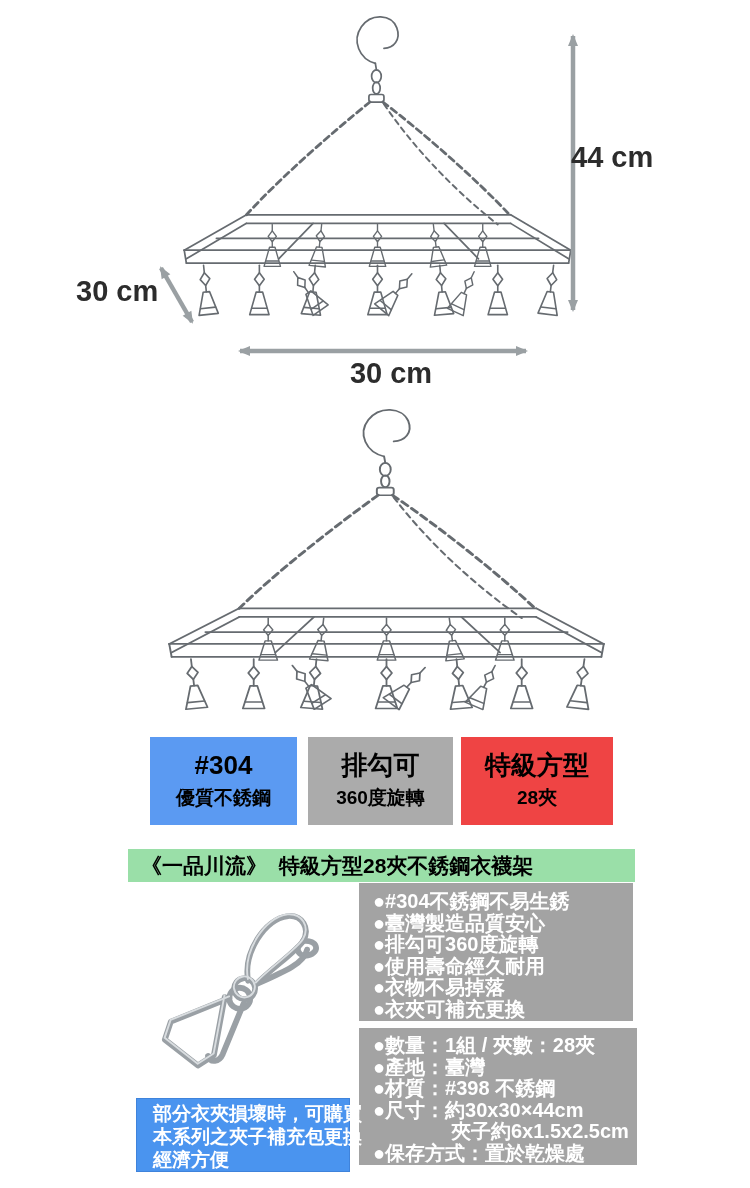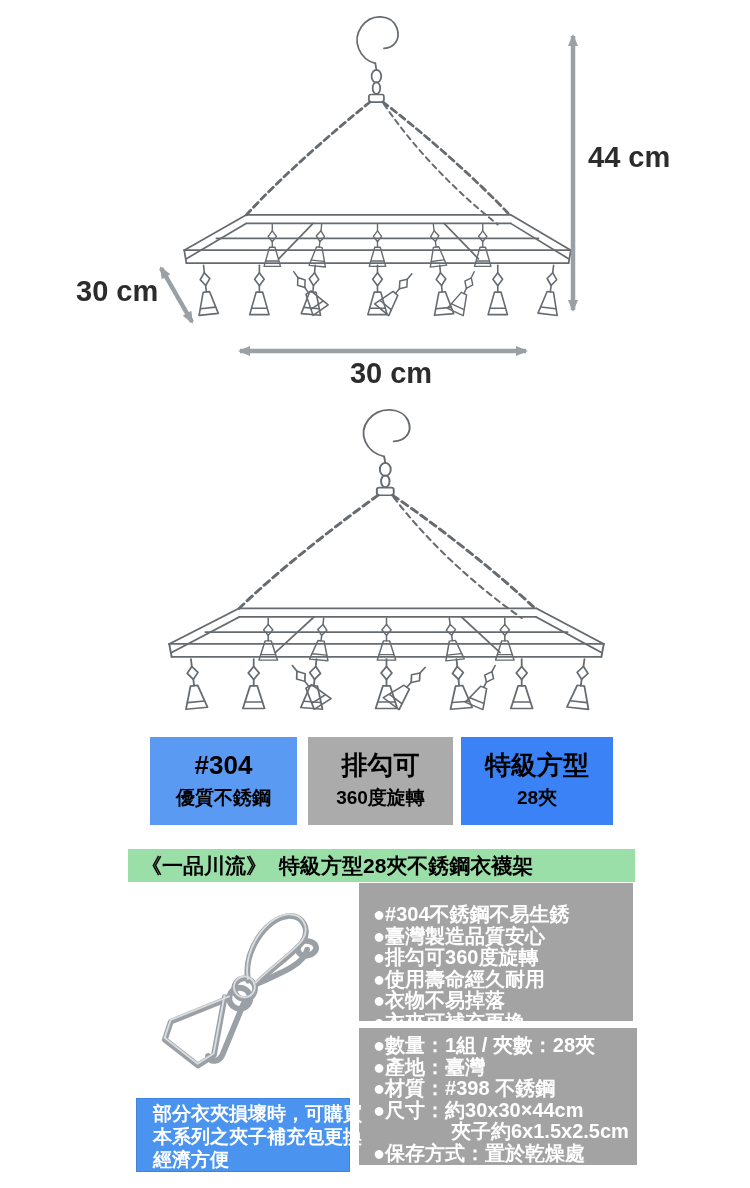--- a/index.html
+++ b/index.html
@@ -10,47 +10,47 @@
   svg.abs { position:absolute; pointer-events:none; }
   .art-small { left:152px; top:1px; }
   .art-large { left:133px; top:394px; }
   .arrow-layer { left:0; top:0; }
   .clip-photo { left:130px; top:888px; }
 
   .dim {
     position:absolute; color:#2c2c2c; font-size:29px; font-weight:600;
     letter-spacing:0px; white-space:nowrap;
   }
-  #dim-h { left:588px; top:141px;text-align:right; }
+  #dim-h { left:571px; top:141px;text-align:right; }
   #dim-d { left:76px;  top:275px; }
   #dim-w { left:336px; top:357px; width:110px; text-align:center; }
 
   .badge {
     position:absolute; top:737px; height:88px; color:#000; font-weight:bold;
     display:flex; flex-direction:column; justify-content:center; align-items:center;
     text-align:center;
   }
   .badge .l1 { font-size:26px; line-height:33px; white-space:nowrap; }
   .badge .l2 { font-size:19px; line-height:32px; white-space:nowrap;text-align:right; }
   #badge-material { left:150px; width:147px; background:#5b9af2; }
   #badge-hook     { left:308px; width:145px; background:#ababab; }
-  #badge-type     { left:461px; width:152px; background:#3b82f6; }
+  #badge-type     { left:461px; width:152px; background:#ef4444; }
 
   .banner {
     position:absolute; left:128px; top:849px; width:507px; height:33px;
     background:#9adfa8; color:#000; font-weight:bold; font-size:21px;
     line-height:33px; padding-left:13px; box-sizing:border-box; white-space:nowrap;
   }
   .banner .t2 { margin-left:12px; }
 
   .info-box {
     position:absolute; background:#a3a3a3; color:#ffffff; font-weight:bold;
     font-size:20px; box-sizing:border-box; white-space:nowrap;
   }
-  #features-box { left:359px; top:883px;  width:274px; height:138px; padding:21px 0 0 14px; }
+  #features-box { left:359px; top:883px;  width:274px; height:138px; padding:8px 0 0 14px; }
   #specs-box    { left:359px; top:1028px; width:278px; height:137px; padding:7px 0 12px 14px; }
   .info-box .line { line-height:21.5px; }
   .indent { padding-left:78px; }
 
   .note-box {
     position:absolute; left:136px; top:1098px; width:214px; height:74px;
     background:#4a94ef; color:#ffffff; font-weight:bold; font-size:19px;
     line-height:23px; padding:3px 0 0 16px; box-sizing:border-box;
     border:1px solid rgba(30,80,160,0.25); white-space:nowrap;
   }

